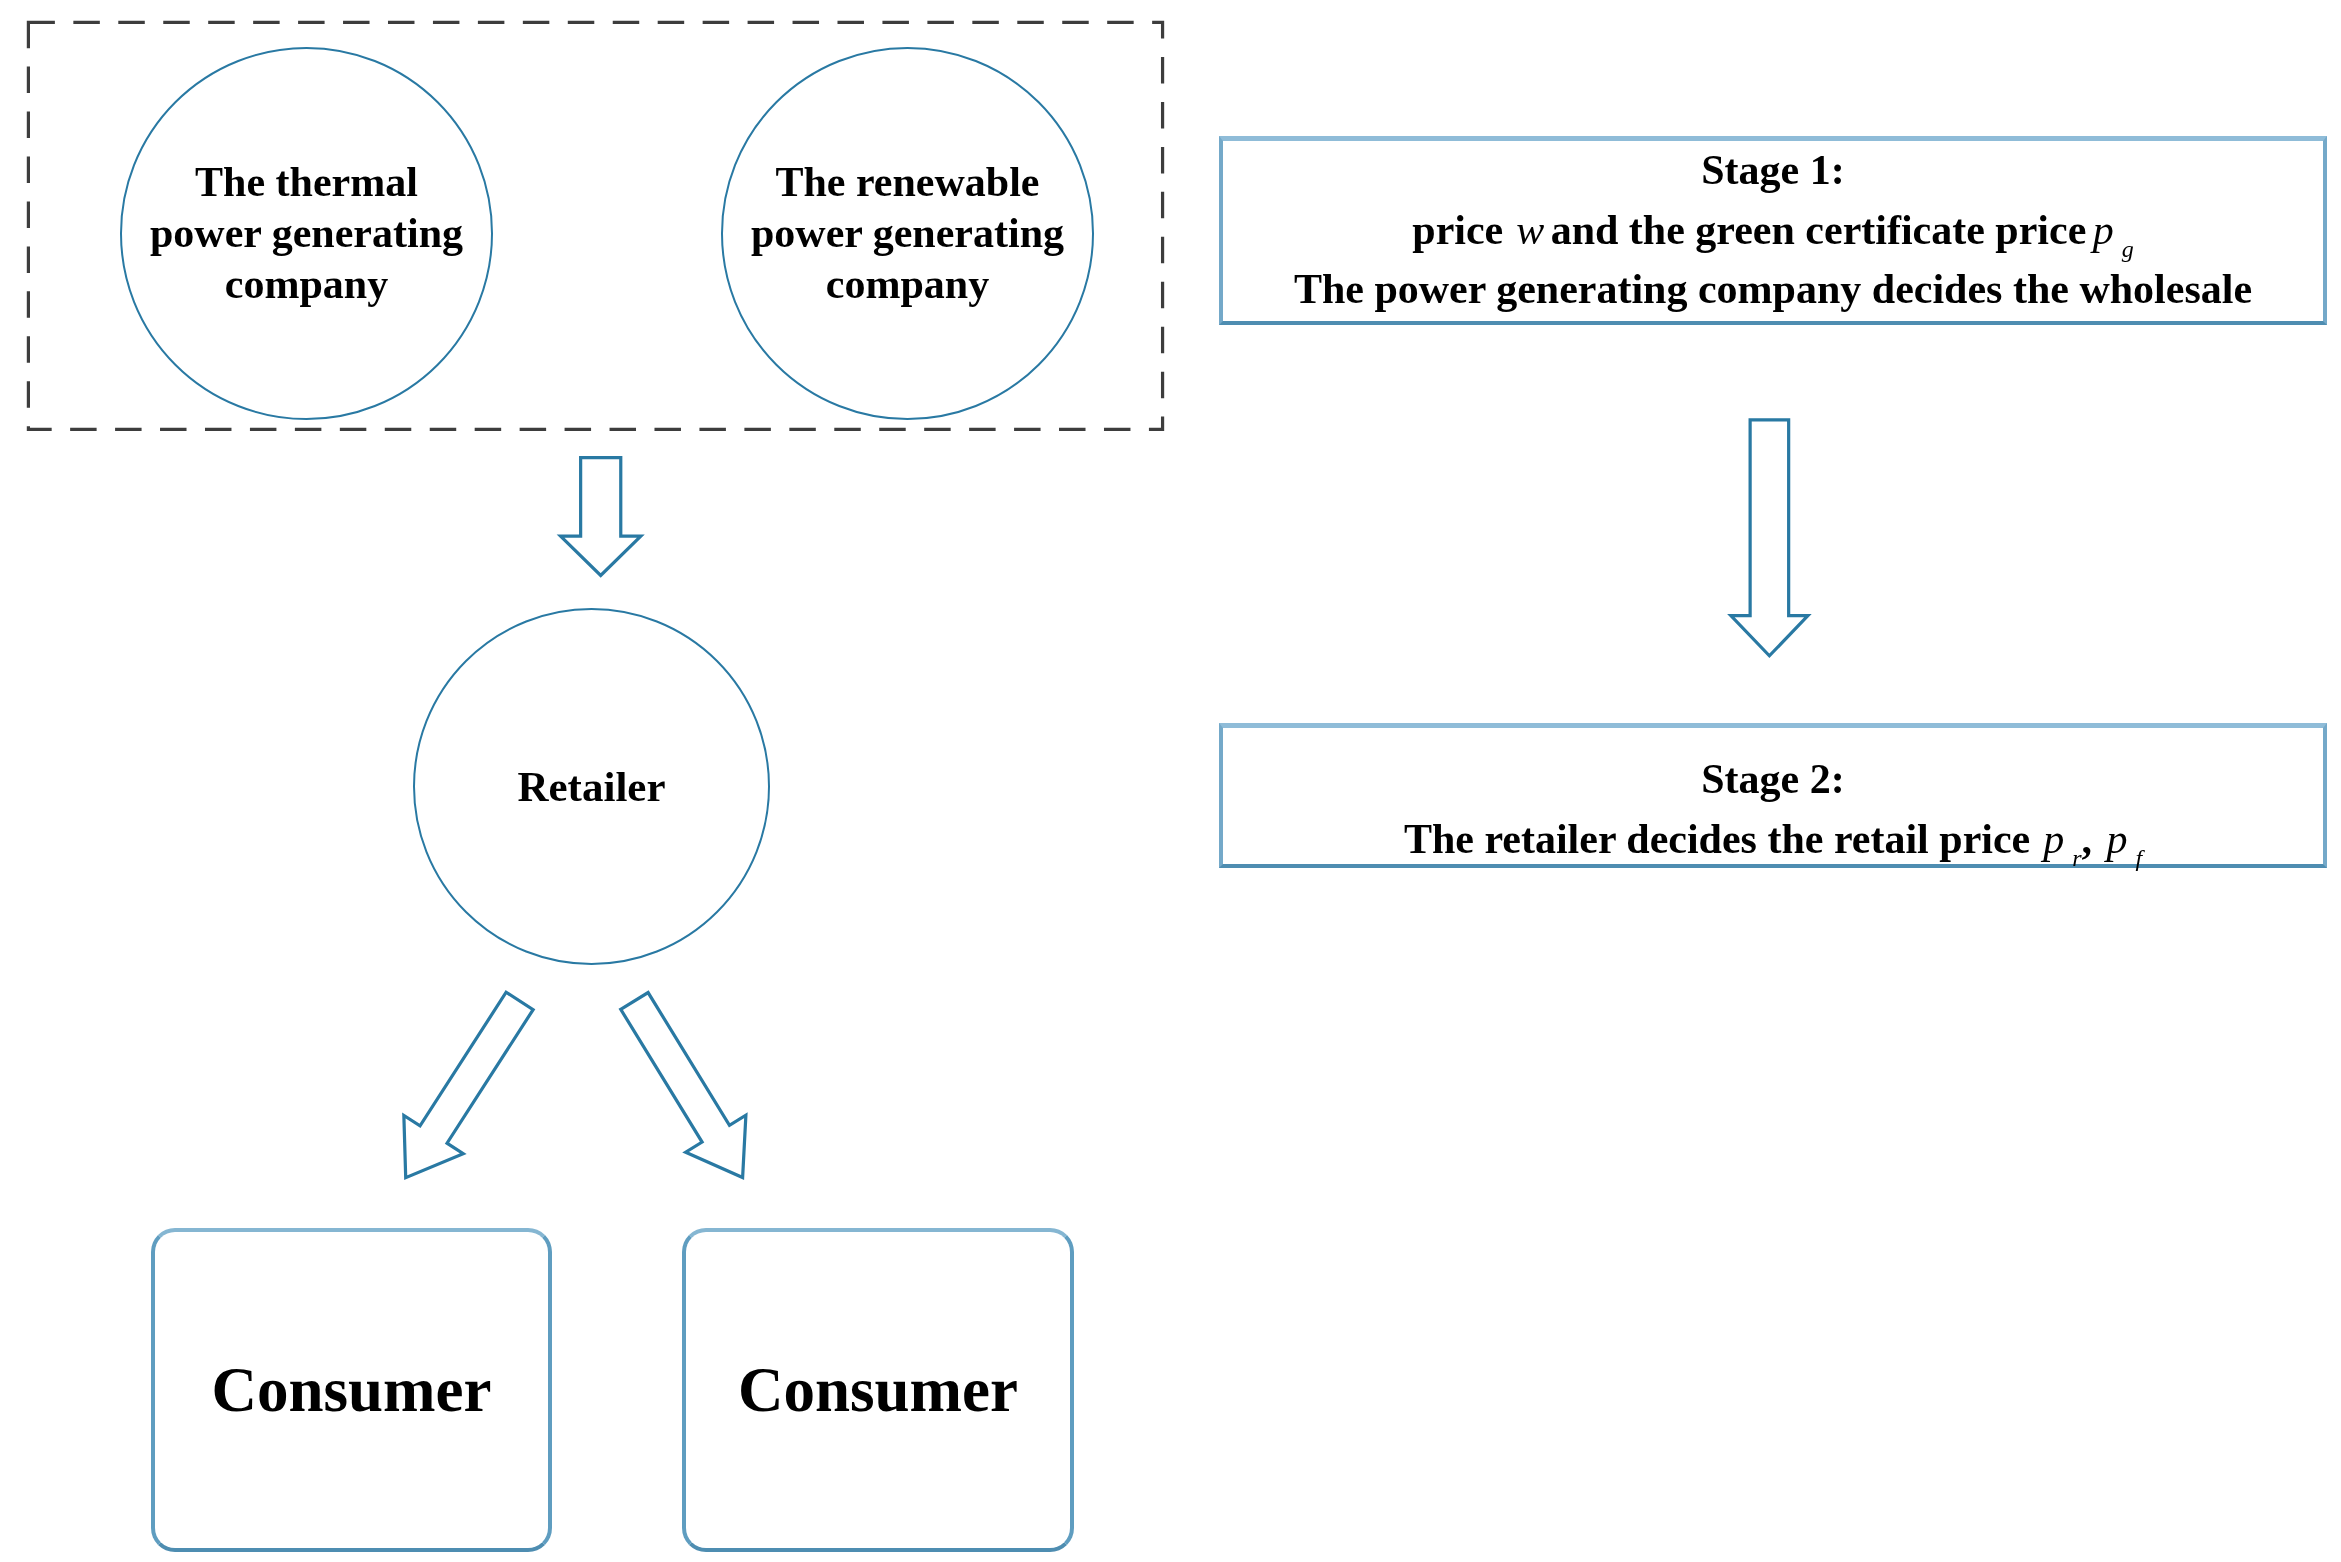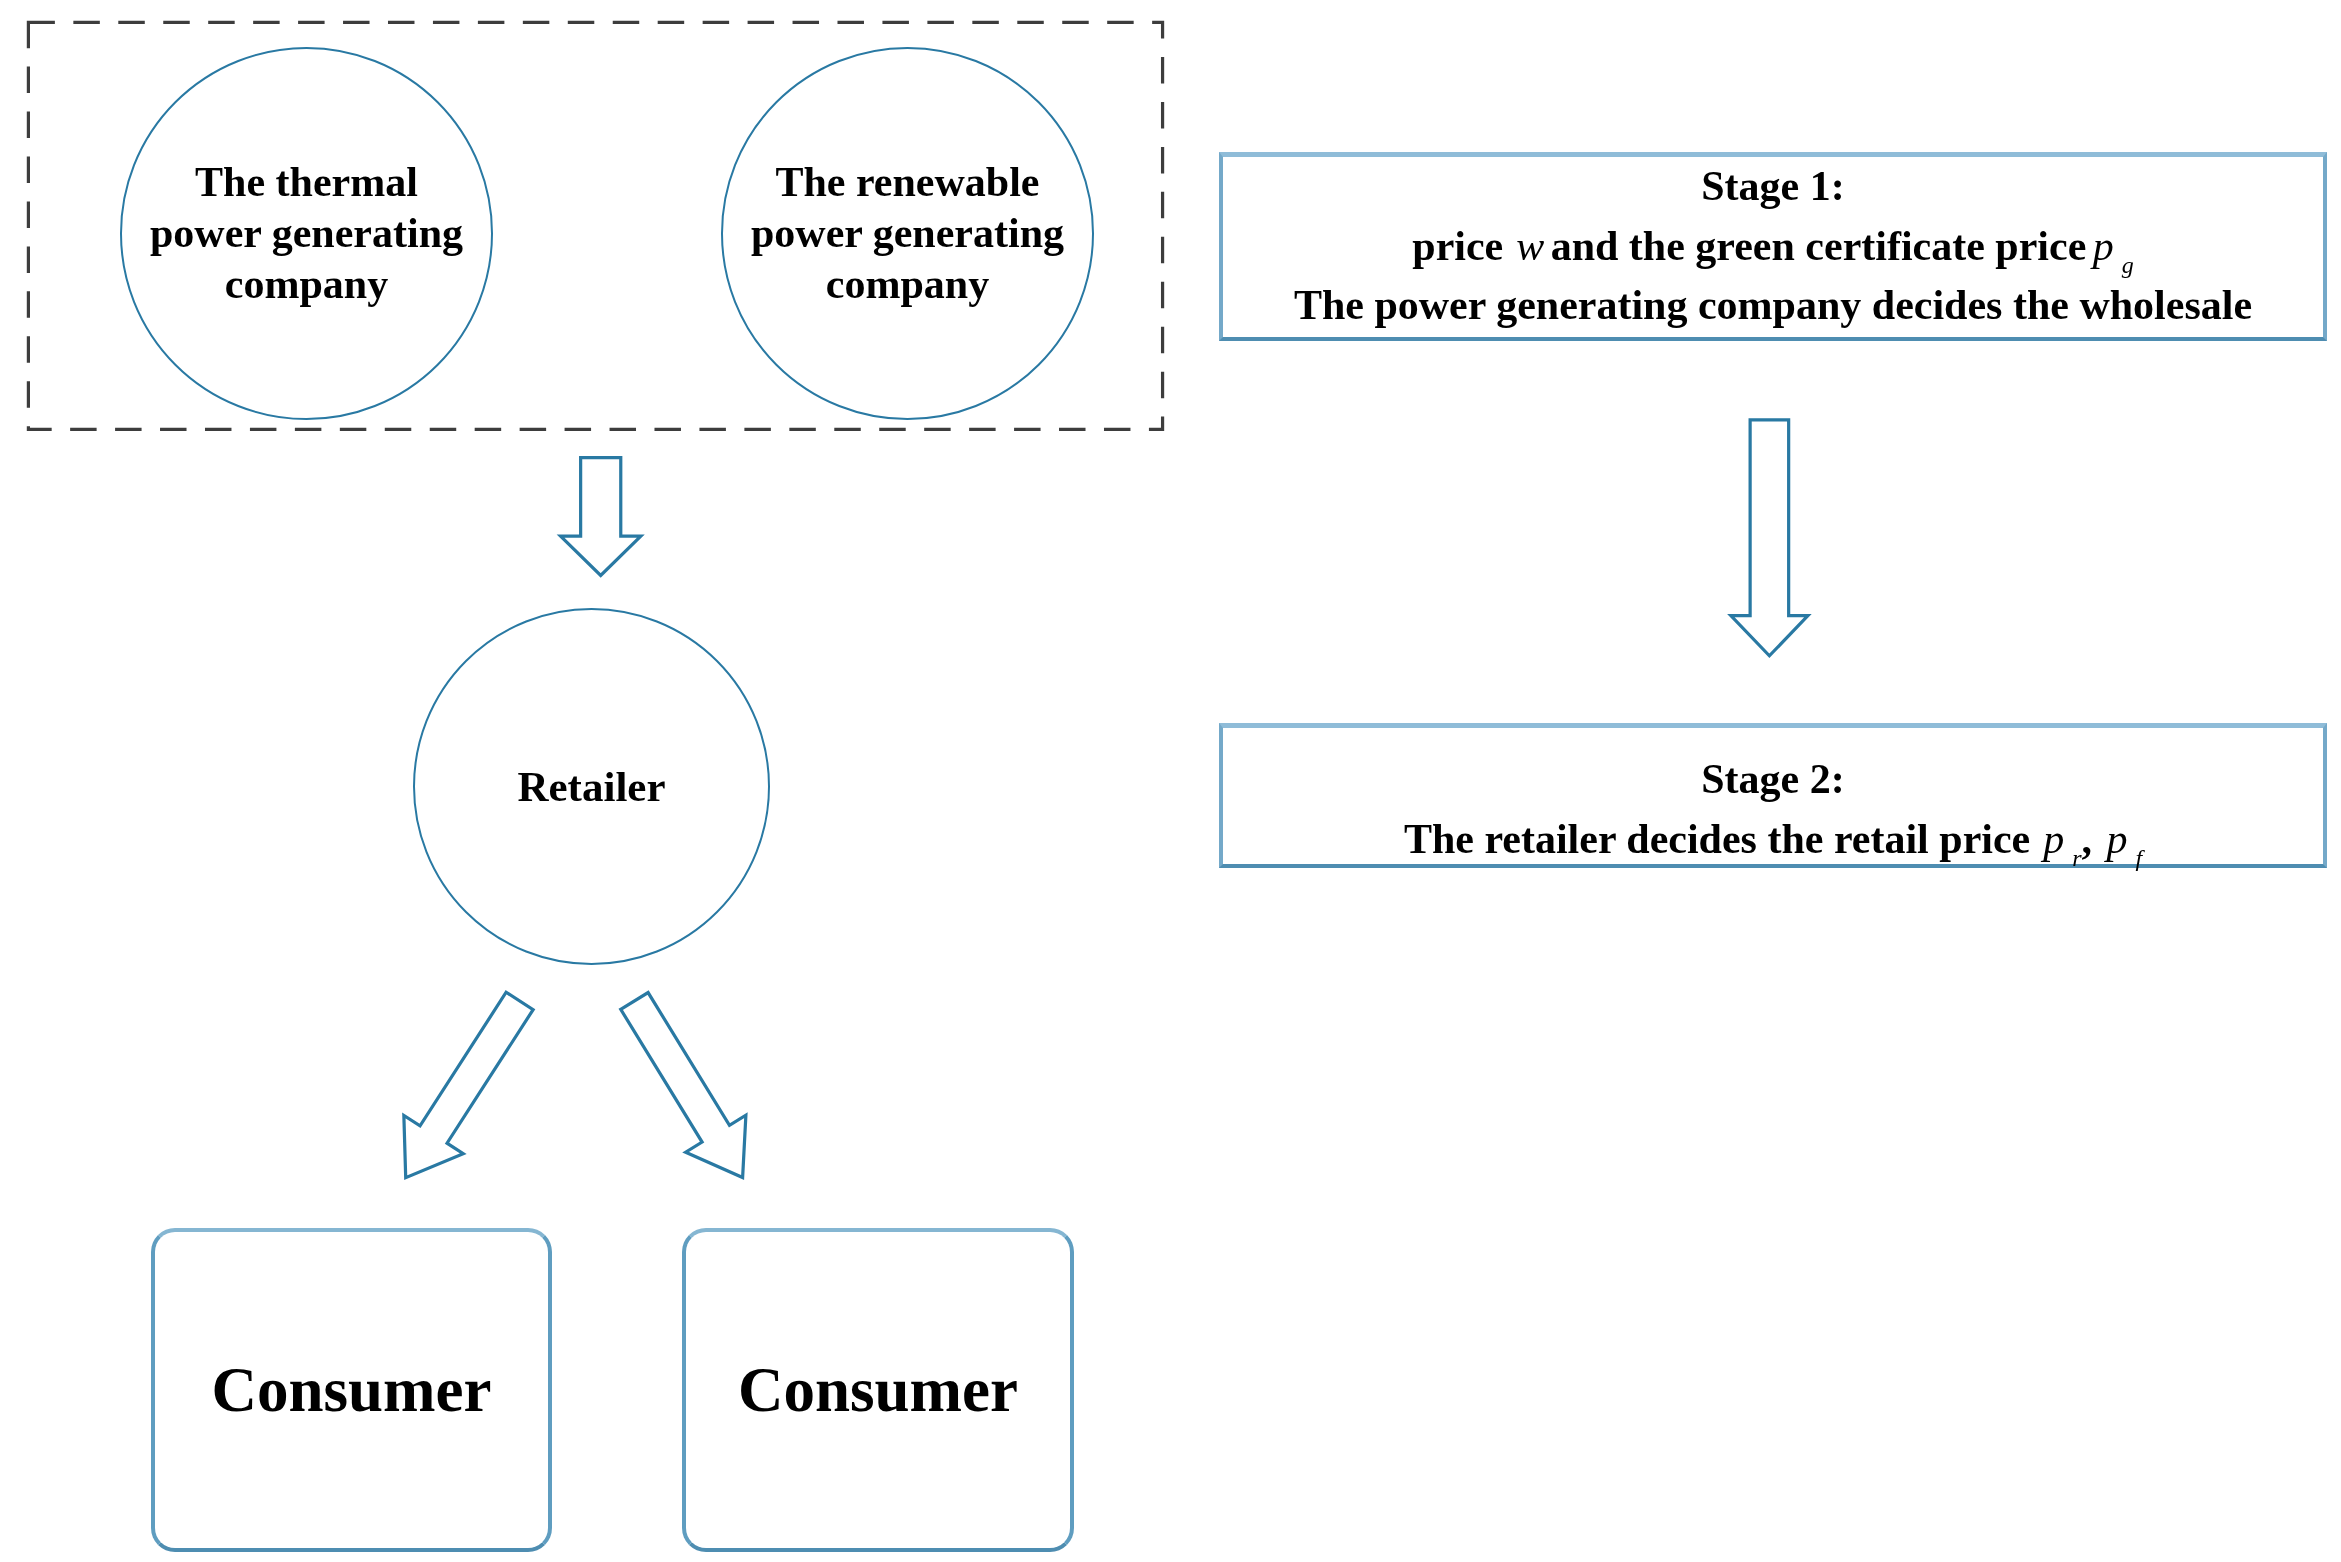--- a/index.html
+++ b/index.html
@@ -24,21 +24,21 @@
   .retailer-label{font-weight:bold;font-size:43px;text-align:right;}
   
   .consumer{border:4px solid #5f9dc0;border-top:4.8px solid #85b6d2;border-bottom:4.8px solid #4e8db1;
             border-radius:24px;}
   .consumer-left{left:151px;top:1228px;width:401px;height:324px;}
   .consumer-right{left:682px;top:1228px;width:392px;height:324px;}
   .consumer-label{font-weight:bold;font-size:63px;}
   
   .stage{border:4px solid #74a9c9;border-top:5.6px solid #8fbcd8;border-bottom:4.8px solid #4e8db1;
          display:block;}
-  .stage-1{left:1219px;top:152px;width:1108px;height:189px;}
+  .stage-1{left:1219px;top:136px;width:1108px;height:189px;}
   .stage-2{left:1219px;top:723px;width:1108px;height:145px;padding-top:22px;}
   .stage-text{font-weight:bold;font-size:42px;line-height:1.42;text-align:center;}
   .m{font-style:italic;font-weight:normal;margin:0 6.4px;}
   .m-w{margin-left:13px;}
   .sub{font-style:italic;font-weight:normal;font-size:24px;position:relative;top:13px;margin-left:1.6px;}
   .comma{font-weight:bold;margin-right:8px;}
 </style>
 </head>
 <body>
 

